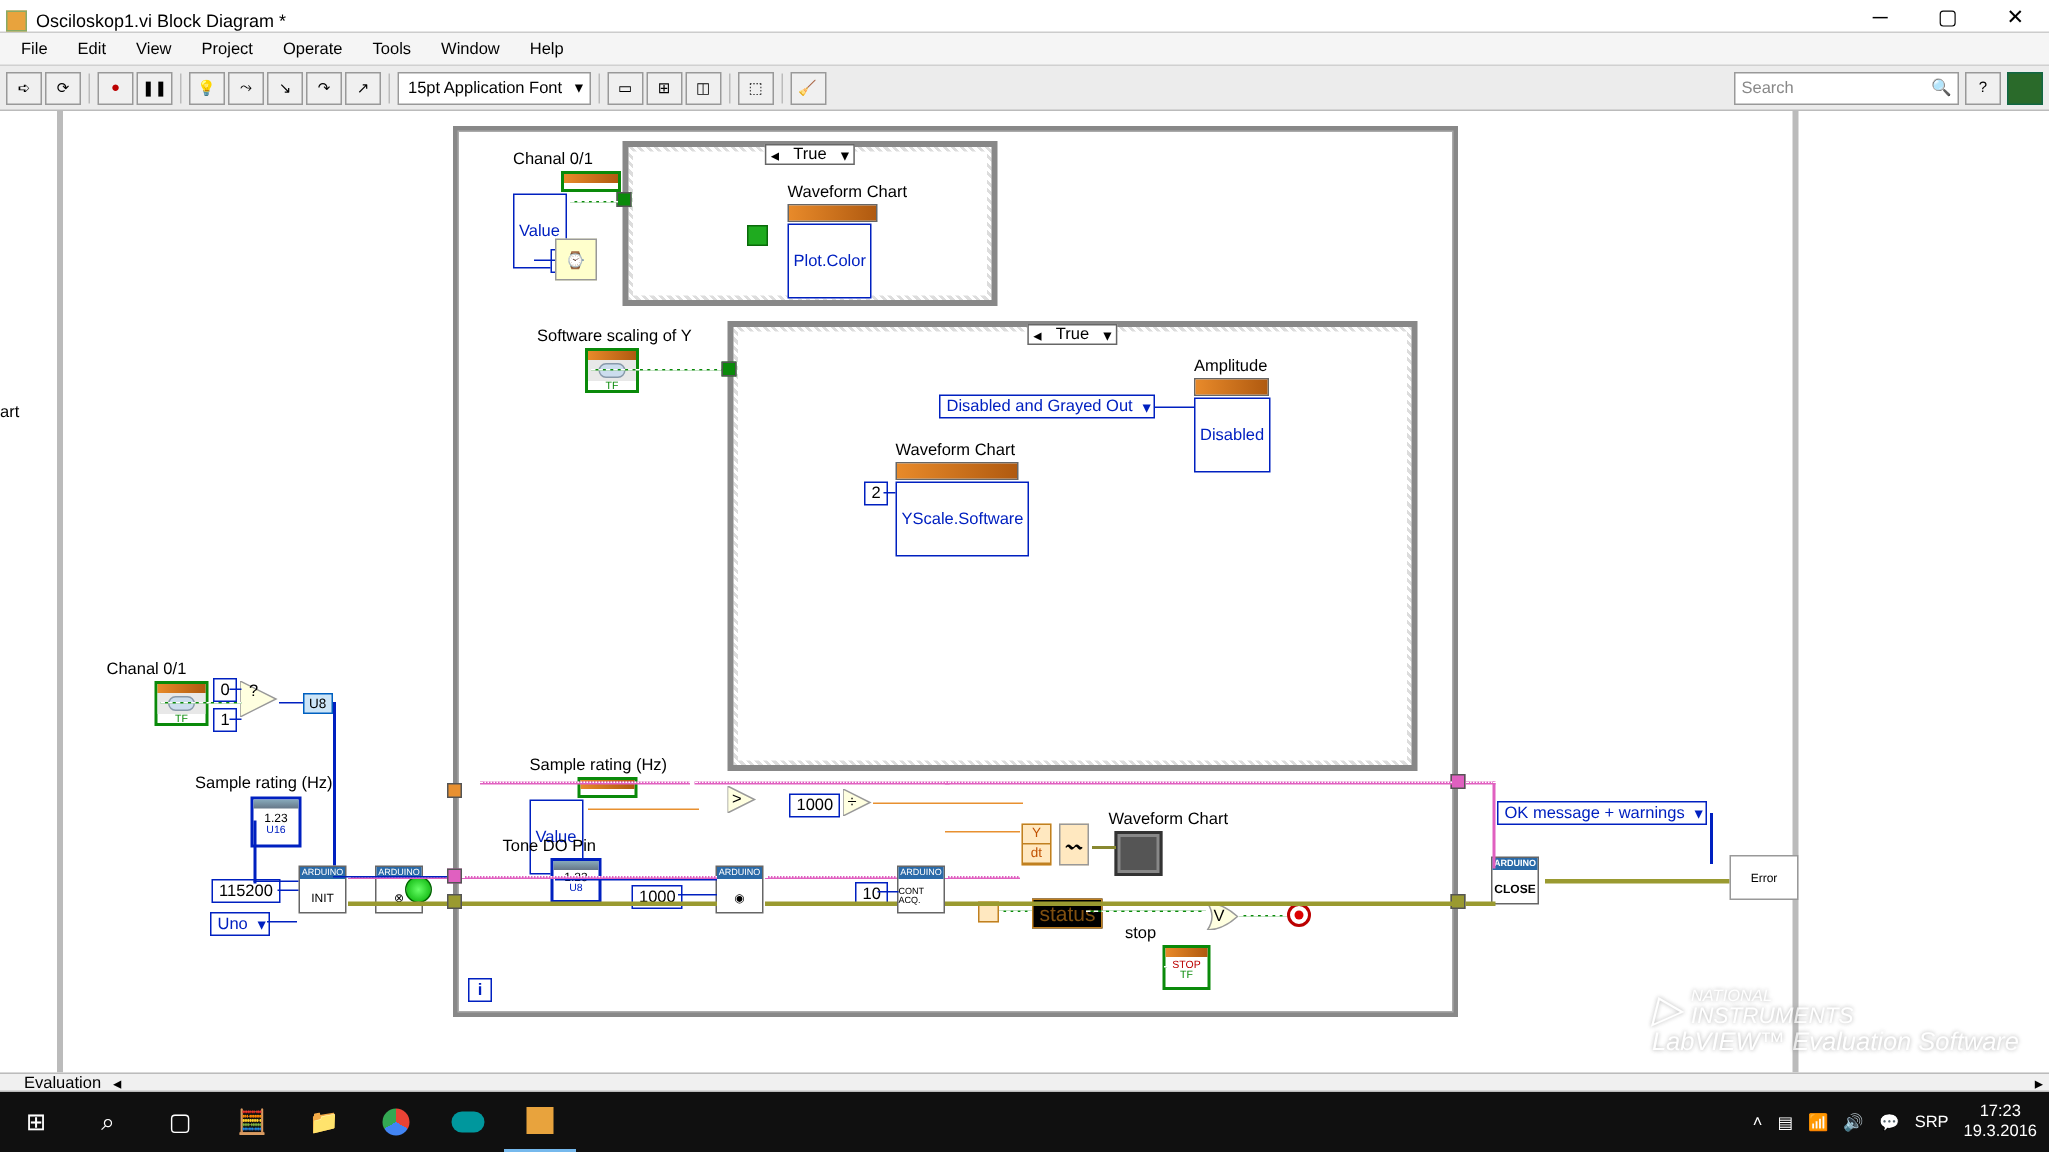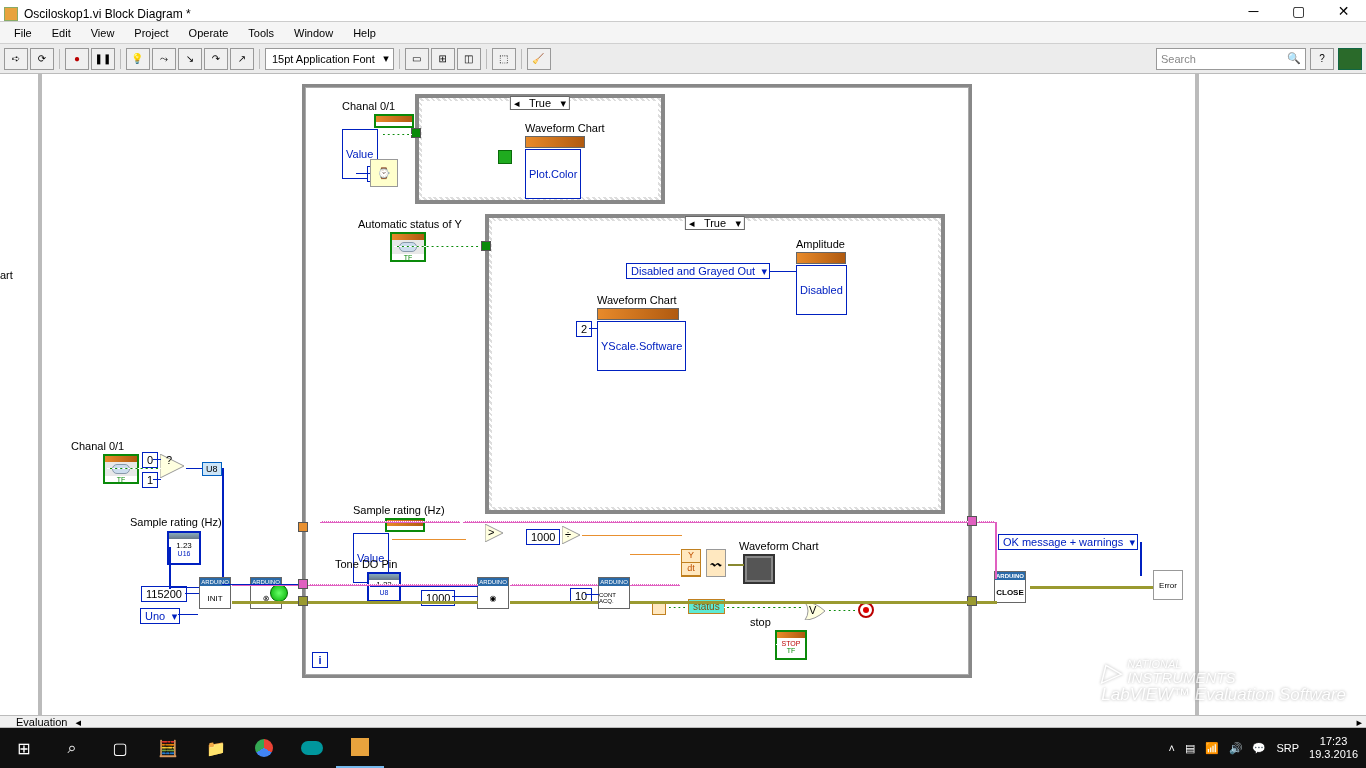--- a/index.html
+++ b/index.html
@@ -151,21 +151,21 @@
   <div class="ctl" style="left:342px;top:40px;width:40px;height:14px;">
         <div class="band"></div>
       </div>
   <div class="prop" style="left:342px;top:55px;width:36px;">Value</div>
   <div class="wire bool" style="left:380px;top:60px;width:32px;height:1px;"></div>
 
   <div class="constnum" style="left:333px;top:92px;margin-left:34px;">100</div>
   <div class="fn-node" style="left:370px;top:85px;width:28px;height:28px;background:#ffffcc;">⌚</div>
   <div class="wire blue" style="left:356px;top:99px;width:14px;height:1px;"></div>
 
-  <div class="node-label" style="left:358px;top:144px;">Automatic status of Y</div>
+  <div class="node-label" style="left:358px;top:144px;">Software scaling of Y</div>
   <div class="ctl" style="left:358px;top:158px;width:36px;height:30px;">
         <div class="band"></div>
         <div style="height:14px;background:#e8e8e8;display:flex;align-items:center;justify-content:center;">
           <div style="width:18px;height:10px;background:#cde;border:1px solid #89a;border-radius:5px;"></div>
         </div>
         <div style="font-size:7px;text-align:center;color:#0a8a0a;">TF</div>
       </div>
   <div class="wire bool" style="left:394px;top:172px;width:92px;height:1px;"></div>
 
   <div class="casebox" style="left:485px;top:140px;width:460px;height:300px;">
@@ -272,21 +272,21 @@
     <div>dt</div>
   </div>
   <div class="fn-node" style="left:706px;top:475px;width:20px;height:28px;background:#ffe8c0;">〰</div>
 
   <div class="node-label" style="left:739px;top:466px;">Waveform Chart</div>
   <div class="largevi" style="left:743px;top:480px;width:32px;height:30px;">
         <div class="in"></div>
       </div>
 
   <div style="position:absolute;left:652px;top:527px;width:14px;height:14px;background:#ffe8c0;border:1px solid #c08020;"></div>
-  <div style="position:absolute;left:688px;top:525px;border:1px solid #c08020;background:#5eead4;color:#805010;font-size:10px;padding:1px 4px;">status</div>
+  <div style="position:absolute;left:688px;top:525px;border:1px solid #c08020;background:#000000;color:#805010;font-size:14px;padding:1px 4px;">status</div>
 
   <div style="position:absolute;left:803px;top:528px;"><svg width="24" height="18">
           <path d="M2,0 Q12,0 22,9 Q12,18 2,18 Q8,9 2,0 Z" fill="#ffffe0" stroke="#999"></path>
           <text x="6" y="12" font-size="8">V</text>
         </svg></div>
   <div class="stopterm" style="left:858px;top:528px;"></div>
   <div class="node-label" style="left:750px;top:542px;">stop</div>
   <div class="ctl" style="left:743px;top:556px;width:32px;height:30px;">
         <div class="band"></div>
         <div style="font-size:7px;text-align:center;color:#b00;padding-top:2px;">STOP</div>
@@ -330,21 +330,21 @@
   <div class="vi-node" style="left:994px;top:497px;font-weight:bold;">
         <div class="hdr">ARDUINO</div>
         <div class="bdy">CLOSE</div>
       </div>
   <div class="wire pink" style="left:977px;top:447px;width:20px;"></div>
   <div class="wire pink" style="left:995px;top:447px;width:2px;height:58px;"></div>
   <div class="wire err" style="left:977px;top:527px;width:20px;"></div>
   <div class="wire err" style="left:1030px;top:512px;width:125px;"></div>
   <div class="constenum" style="left:998px;top:460px;">OK message + warnings</div>
   <div class="wire blue" style="left:1140px;top:468px;width:2px;height:34px;"></div>
-  <div class="fn-node" style="left:1153px;top:496px;width:30px;height:30px;background:#fff;">
+  <div class="fn-node" style="left:1153px;top:496px;width:46px;height:30px;background:#fff;">
         <span style="font-size:8px;">Error</span>
       </div>
 
   <div class="watermark">
     <div style="display:flex;align-items:center;gap:6px;">
           <span style="font-size:26px;">▷</span>
           <div>
             <div>NATIONAL</div>
             <div style="font-size:15px;">INSTRUMENTS</div>
           </div>

